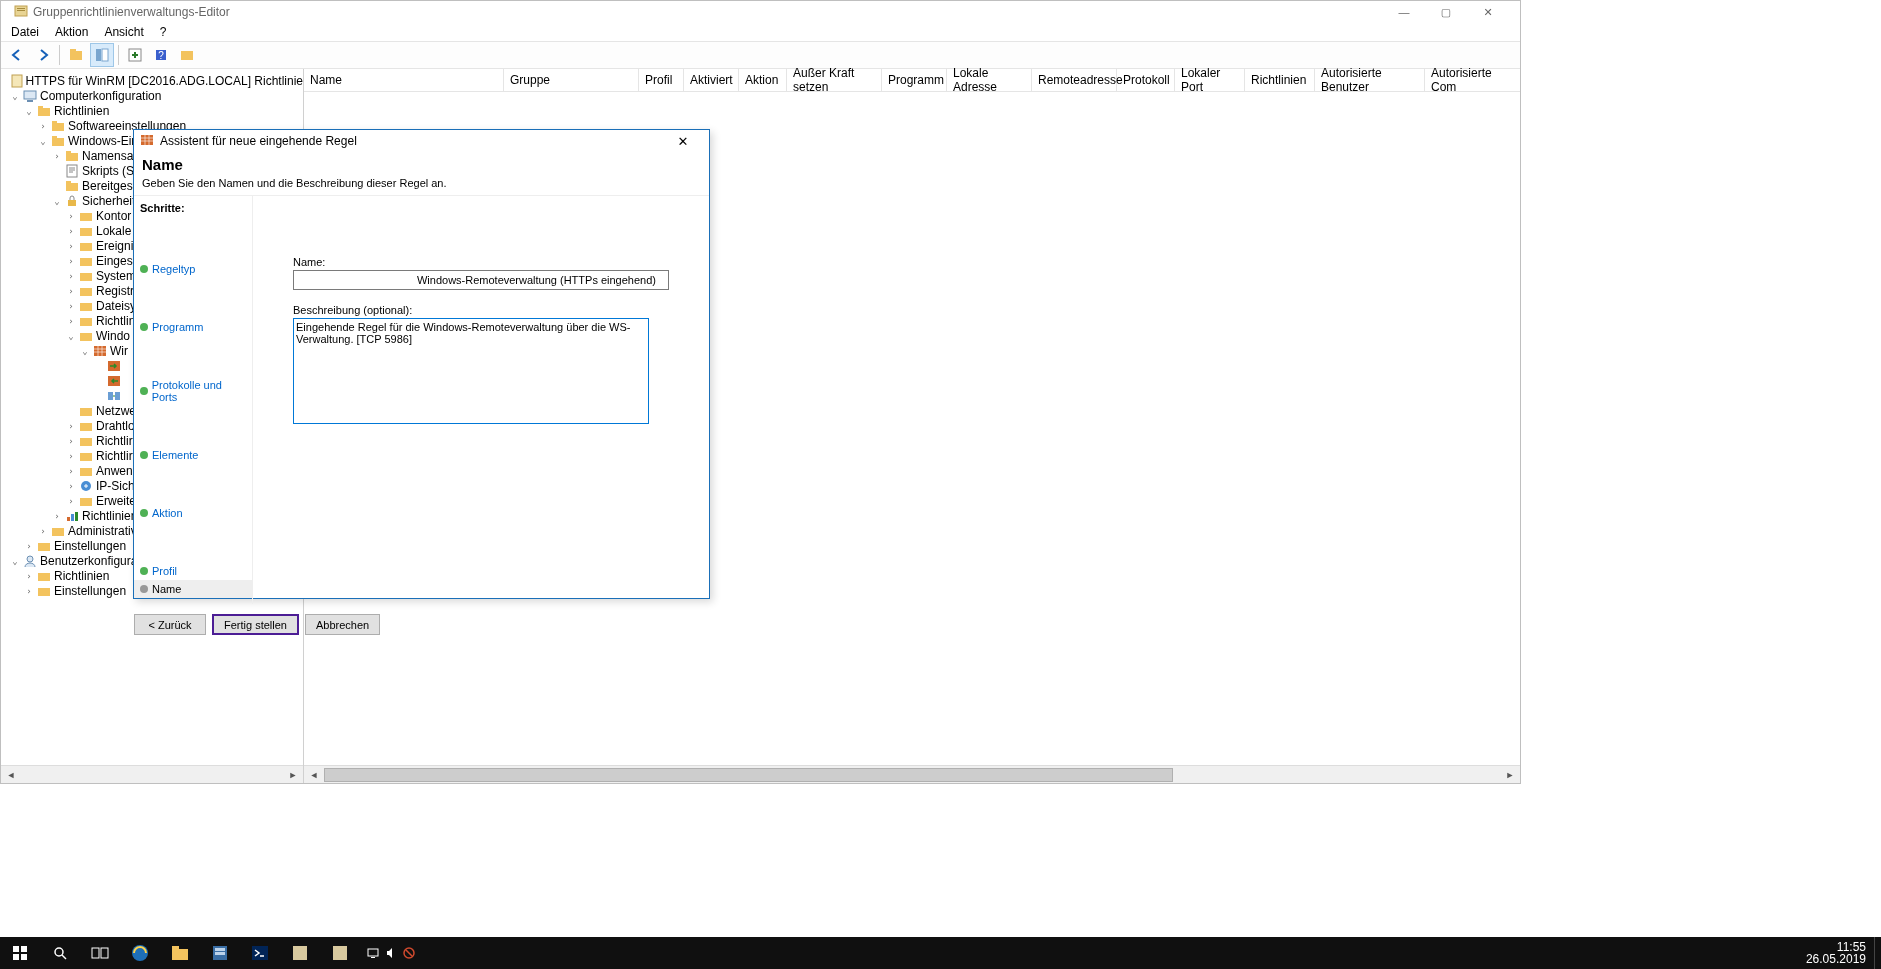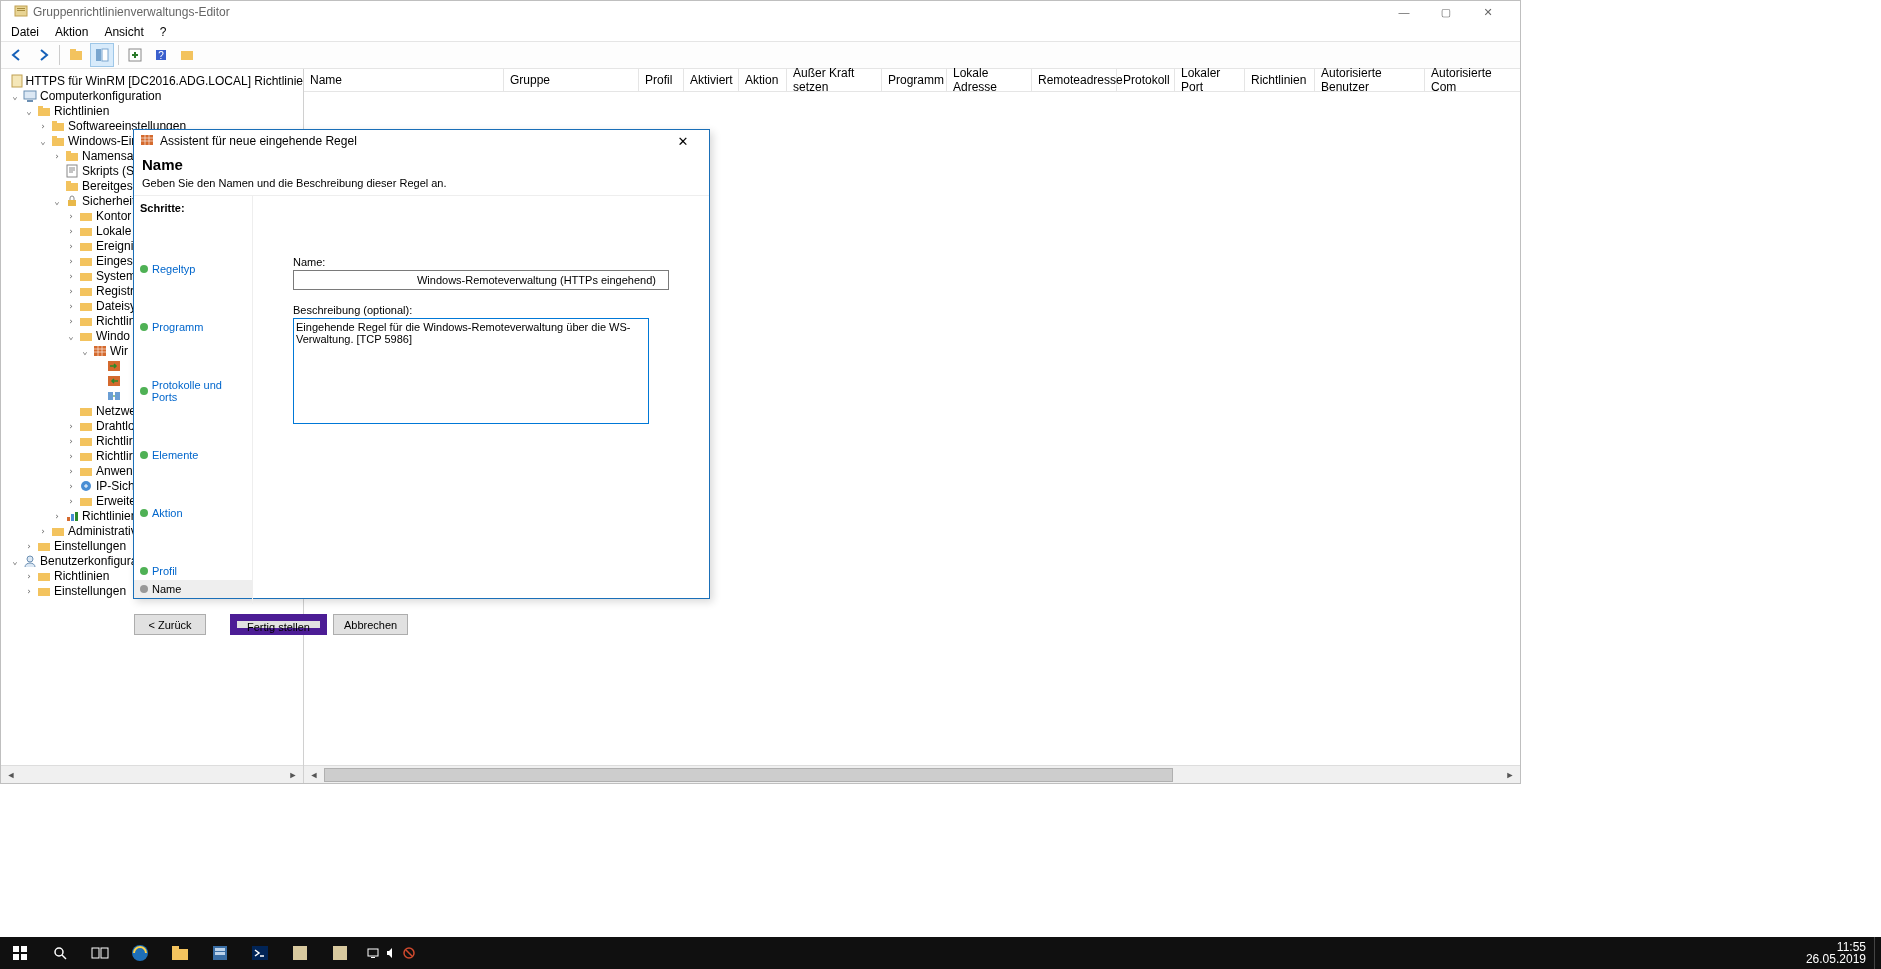--- a/index.html
+++ b/index.html
@@ -173,22 +173,21 @@
   .wizard-buttons {
     display:flex; justify-content:flex-start; gap:6px;
     padding: 10px 18px 14px 0;
   }
   .wizard-buttons button {
     min-width: 72px; height:21px; font-size:11px;
     background:#e1e1e1; border:1px solid #adadad;
     padding:0 10px;
   }
   .wizard-buttons button.primary {
-    border:7px solid #4c1d95;
-    margin-left:18px;
+    border:2px solid #4c1d95;
   }
   
   
   .taskbar {
     position: fixed; left:0; right:0; bottom:0;
     height: 32px; background:#101010;
     display:flex; align-items:center;
     color:#fff;
   }
   .taskbar .tbtn {

